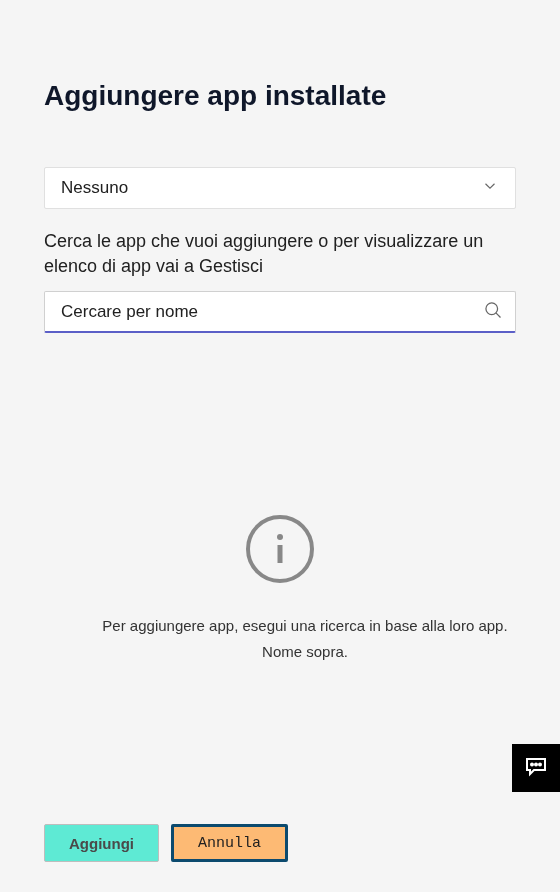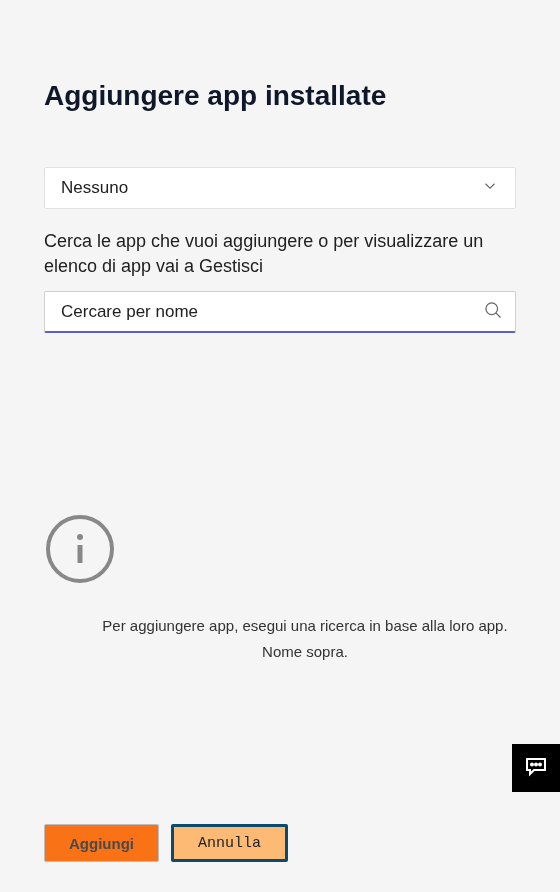--- a/index.html
+++ b/index.html
@@ -74,21 +74,21 @@
       color: #212121;
     }
     .search-icon {
       color: #666;
       flex-shrink: 0;
     }
     .empty-state {
       margin-top: 180px;
       display: flex;
       flex-direction: column;
-      align-items: flex-start;
+      align-items: center;
       text-align: center;
     }
     .info-icon {
       margin-bottom: 24px;
     }
     .empty-text {
       font-size: 15px;
       color: #333;
       line-height: 1.7;
       padding: 0 0 0 50px;
@@ -105,21 +105,21 @@
       padding: 0 24px;
       font-size: 15px;
       border-radius: 2px;
       cursor: pointer;
       display: flex;
       align-items: center;
       justify-content: center;
       min-width: 110px;
     }
     .btn-primary {
-      background: #f97316;
+      background: #5eead4;
       color: #4a4a4a;
       border: 1px solid #bdbdbd;
       font-weight: 600;
     }
     .btn-secondary {
       background: #fdba74;
       color: #212121;
       border: 3px solid #0c4a6e;
       font-family: Liberation Mono, monospace;
     }

